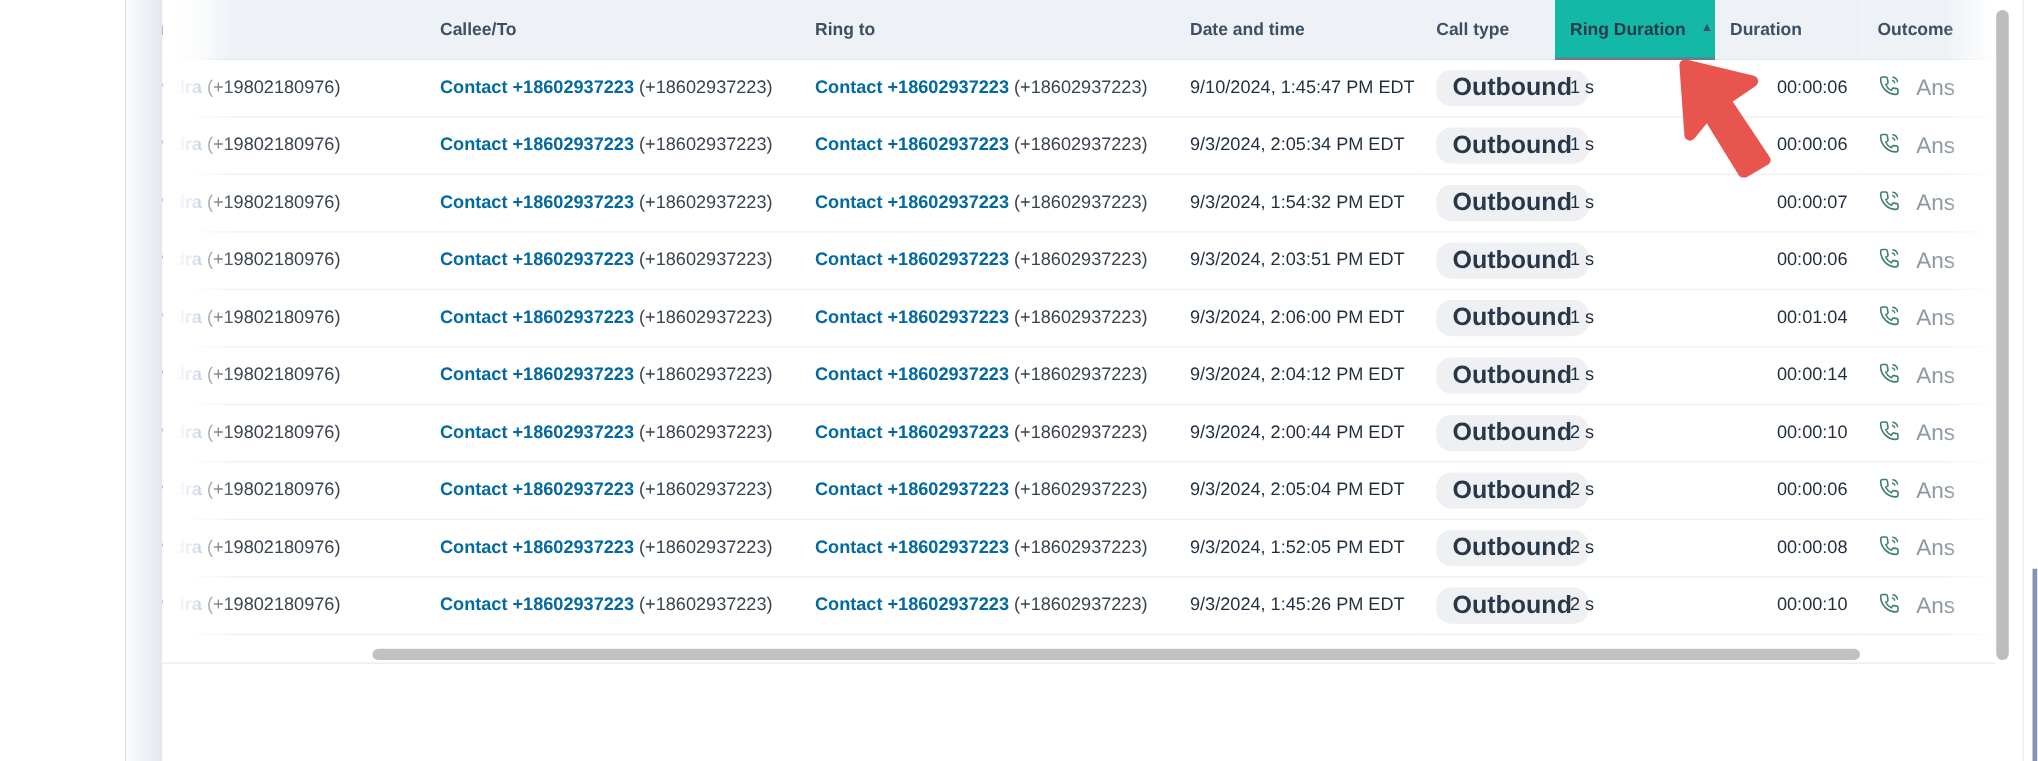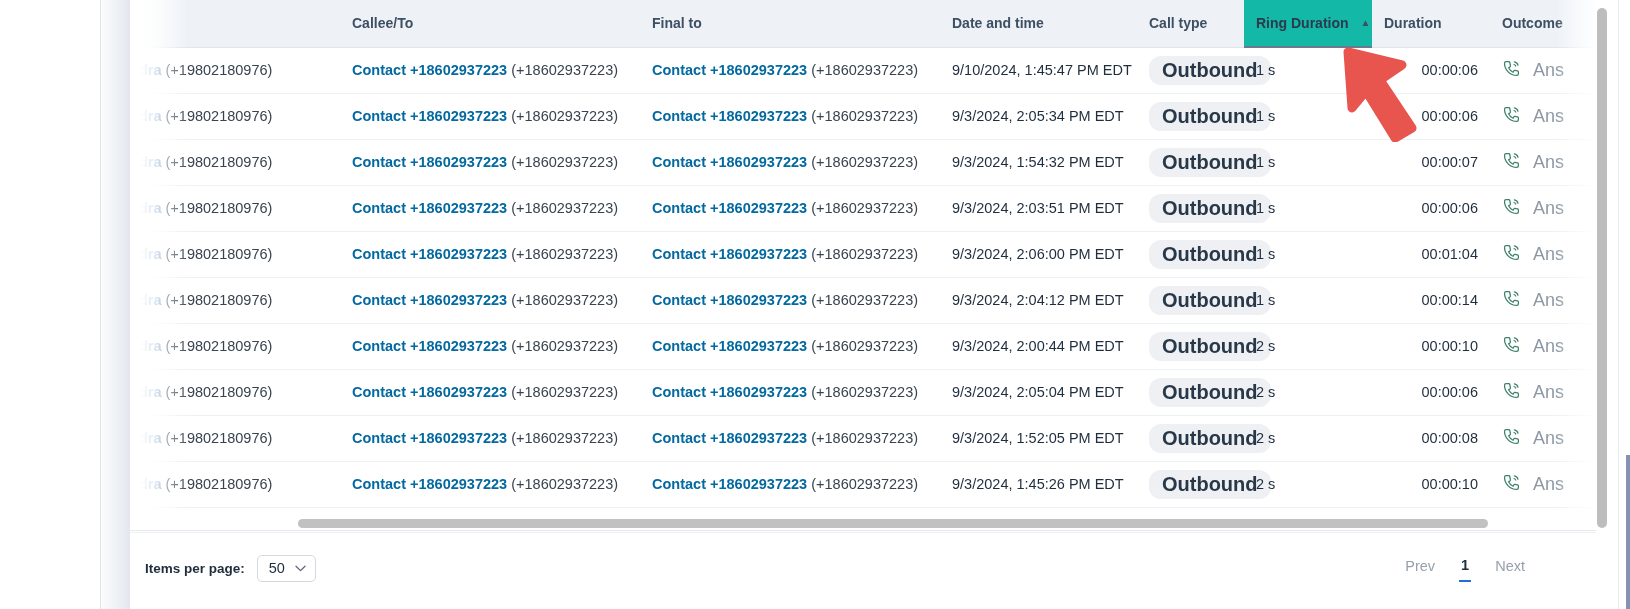--- a/index.html
+++ b/index.html
@@ -222,21 +222,21 @@
                   <span>From</span>
                 </div>
             </th>
             <th class="col-callee">
               <div class="th-inner">
                   <span>Callee/To</span>
                 </div>
             </th>
             <th class="col-final">
               <div class="th-inner">
-                  <span>Final to</span>
+                  <span>Ring to</span>
                 </div>
             </th>
             <th class="col-date">
               <div class="th-inner">
                   <span>Date and time</span>
                 </div>
             </th>
             <th class="col-calltype">
               <div class="th-inner">
                   <span>Call type</span>
@@ -454,39 +454,20 @@
           </tbody>
       </table>
       <div class="left-fade"></div>
       <div class="right-fade"></div>
     </div>
 
     <div class="hscroll-track">
       <div class="hscroll-thumb"></div>
     </div>
 
-    <div class="footer">
-      <div class="ipp">
-        <span class="ipp-label">Items per page:</span>
-        <div class="ipp-select">
-          <span class="ipp-value">50</span>
-          <span class="chev">
-            <svg width="11" height="7" viewBox="0 0 11 7" aria-hidden="true">
-                <path d="M1 1.3 L5.5 5.6 L10 1.3" fill="none" stroke="#5d6875" stroke-width="1.3" stroke-linecap="round" stroke-linejoin="round"></path>
-              </svg>
-          </span>
-        </div>
-      </div>
-
-      <div class="pager">
-        <span class="pg">Prev</span>
-        <span class="pg current">1</span>
-        <span class="pg">Next</span>
-      </div>
-    </div>
 
   </div>
 
   <div class="vscroll-track"></div>
   <div class="vscroll-thumb"></div>
   <div class="page-edge"></div>
   <div class="blue-edge"></div>
 
   <div class="cursor-arrow">
     <svg width="100" height="100" viewBox="0 0 100 100" aria-hidden="true">

